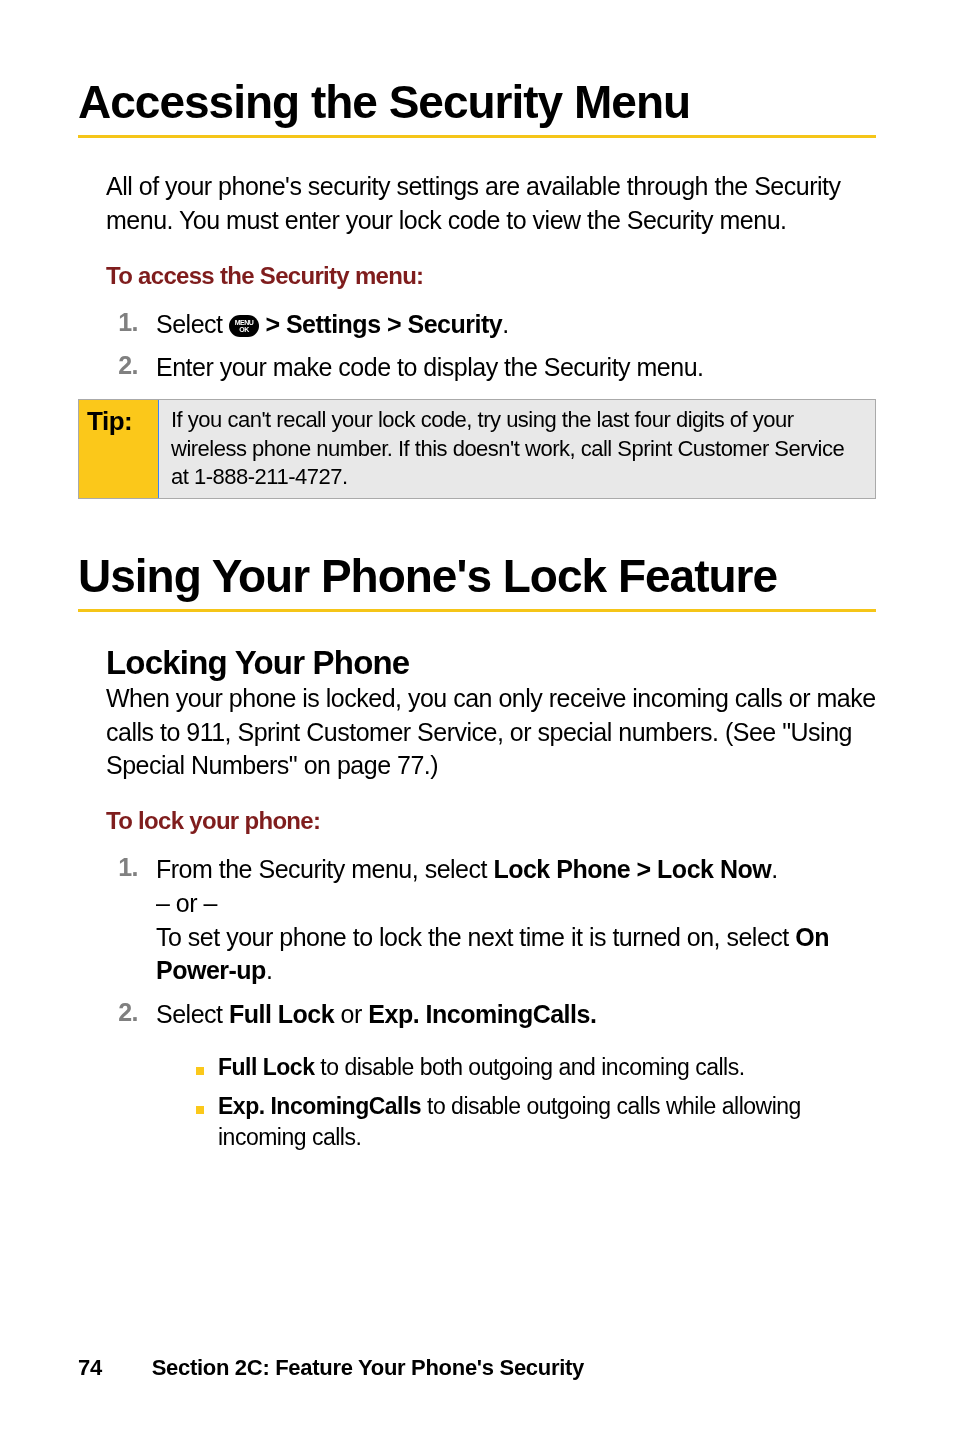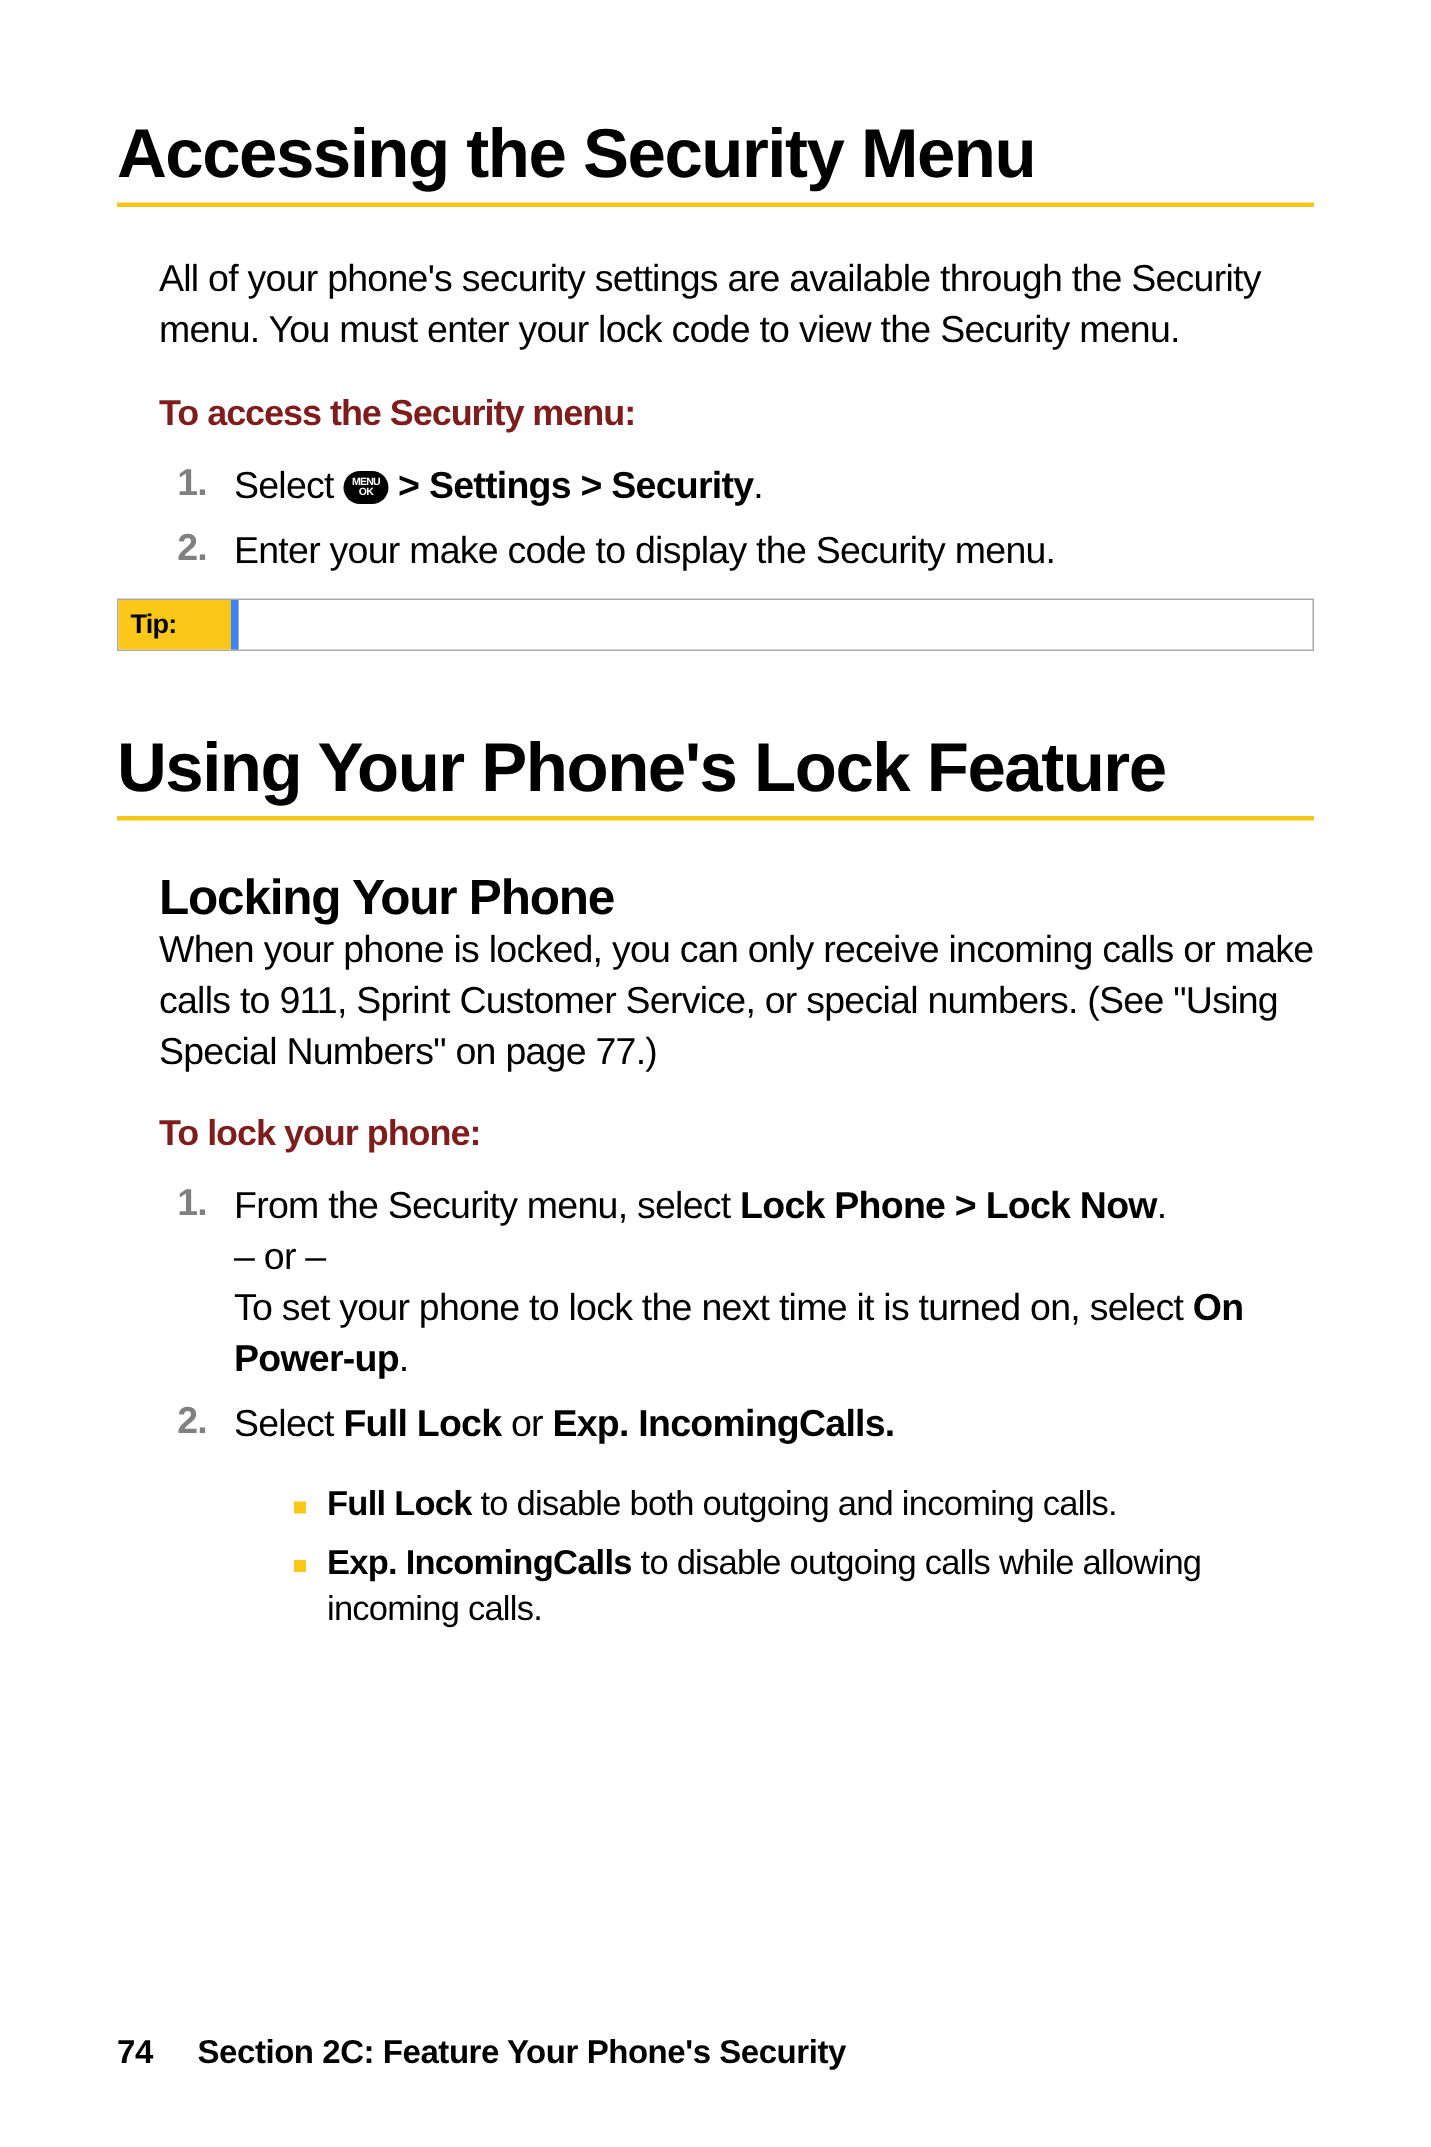--- a/index.html
+++ b/index.html
@@ -89,26 +89,26 @@
       font-weight: bold;
     }
     .tip-box {
       display: flex;
       margin-top: 14px;
       margin-bottom: 50px;
       border: 1px solid #aaa;
     }
     .tip-label {
       background: #fbc81a;
-      font-size: 18px;
+      font-size: 26px;
       font-weight: bold;
       padding: 6px 10px 6px 8px;
       width: 80px;
       flex-shrink: 0;
-      border-right: 5px solid #3b82f6;
+      border-right: 1px solid #3b82f6;
       letter-spacing: -0.5px;
     }
     .tip-body {
       background: #e8e8e8;
       font-size: 22px;
       line-height: 1.3;
       padding: 6px 12px;
       flex: 1;
       letter-spacing: -0.5px;
     }
@@ -136,21 +136,21 @@
     }
     .footer {
       position: absolute;
       bottom: 50px;
       left: 78px;
       font-size: 22px;
       letter-spacing: -0.3px;
     }
     .footer-page {
       font-weight: bold;
-      margin-right: 24px;
+      margin-right: 44px;
     }
     .footer-text {
       font-weight: bold;
     }
     .gap-mid { height: 10px; }
   </style>
 </head>
 <body>
 
 <div class="h1">Accessing the Security Menu</div>
@@ -170,20 +170,21 @@
   </div>
 </div>
 
 <div class="ol-item">
   <div class="ol-num">2.</div>
   <div class="ol-body">Enter your make code to display the Security menu.</div>
 </div>
 
 <div class="tip-box">
   <div class="tip-label">Tip:</div>
+  <div class="tip-body">If you can't recall your lock code, try using the last four digits of your wireless phone number. If this doesn't work, call Sprint Customer Service at 1-888-211-4727.</div>
 </div>
 
 <div class="h1">Using Your Phone's Lock Feature</div>
 <div class="h1-underline"></div>
 
 <div class="h2">Locking Your Phone</div>
 
 <div class="body-text">When your phone is locked, you can only receive incoming calls or make calls to 911, Sprint Customer Service, or special numbers. (See "Using Special Numbers" on page 77.)</div>
 
 <div class="subhead">To lock your phone:</div>

